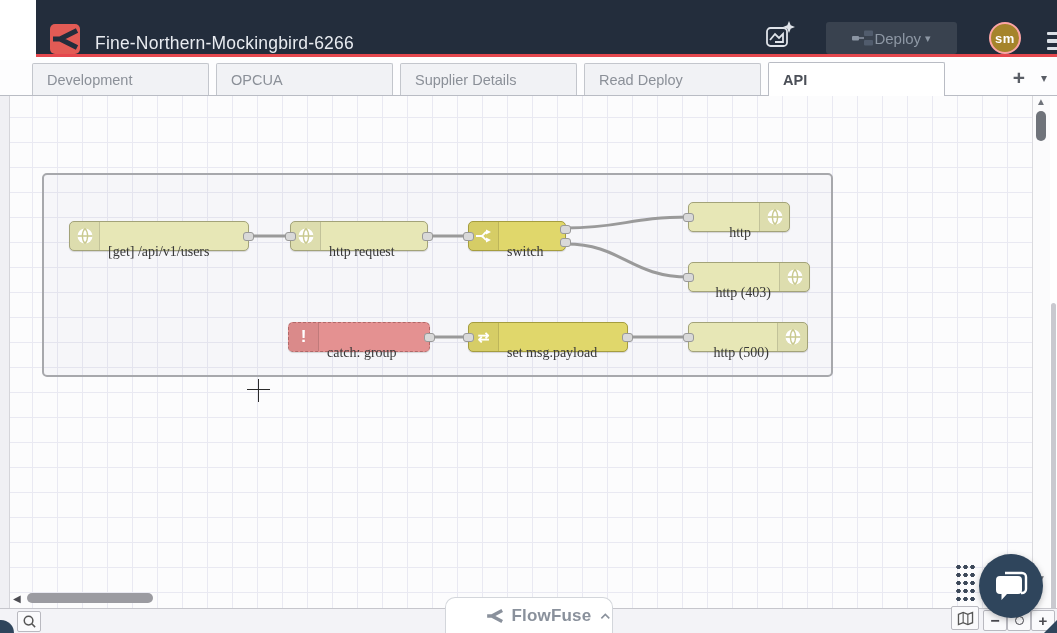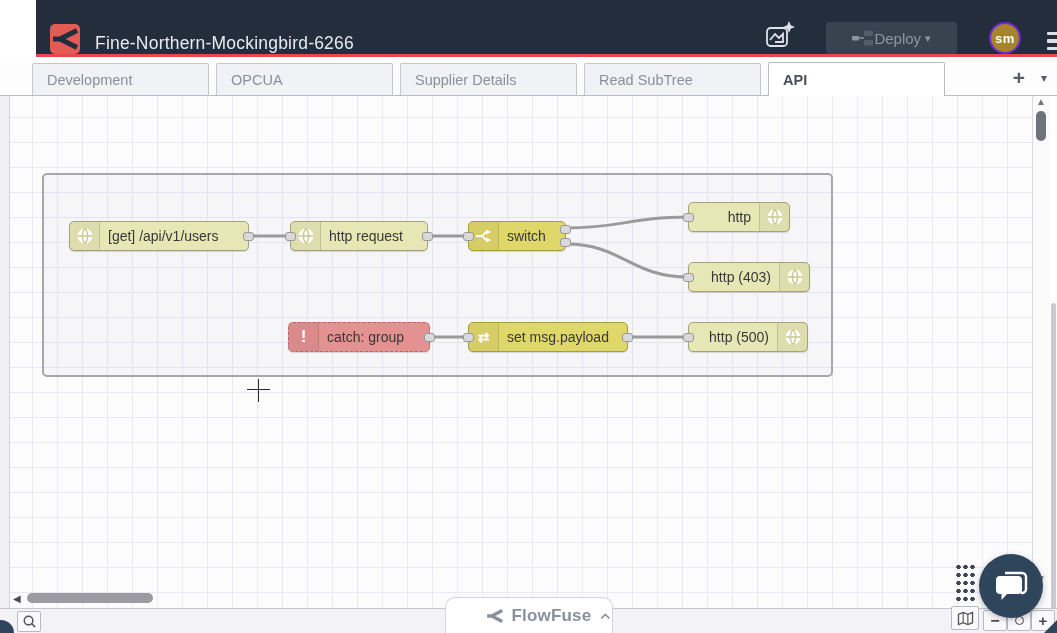--- a/index.html
+++ b/index.html
@@ -11,21 +11,21 @@
             border-bottom:3px solid #e5484e; display:flex; align-items:flex-end; padding:0 18px 0 14px;margin-left:36px; }
   .logo { width:30px; height:30px; margin-right:15px; flex:0 0 auto; }
   .hdr-title { color:#e8ebf0; font-size:17.5px; font-weight:500; letter-spacing:.2px; white-space:nowrap; }
   .hdr-spacer { flex:1; }
   .ai-btn { width:36px; height:36px; display:grid; place-items:center; cursor:pointer; }
   .deploy-btn { margin-left:28px; width:131px; height:32px; background:#39424f; border-radius:3px;
                 display:flex; align-items:center; justify-content:center; 
                 color:#8d97a4; font-size:15px; }
   .deploy-caret { font-size:11px; color:#8d97a4; margin-left:4px; }
   .avatar { margin-left:32px; width:32px; height:32px; border-radius:50%; background:#a5842b;
-            border:2px solid #6d28d9; color:#fff; font-size:13px; font-weight:bold;
+            border:2px solid #fca5a5; color:#fff; font-size:13px; font-weight:bold;
             display:grid; place-items:center; letter-spacing:.5px; }
   .menu-btn { margin-left:26px; display:flex; flex-direction:column; gap:4px; cursor:pointer; padding:4px 0; }
   .menu-btn span { width:28px; height:3.5px; background:#dbe0e6; border-radius:1px; }
 
   
   .tabbar { position:absolute; left:0; top:60px; width:1057px; height:36px; background:#fdfdfe;
             border-bottom:1px solid #b9bcc4; display:flex; align-items:flex-end; padding-left:32px; gap:7px; }
   .tab { width:177px; height:32px; background:#f1f2f5; border:1px solid #c3c6cc; border-bottom:none;
          border-radius:2px 2px 0 0; display:flex; align-items:center; padding-left:14px;
          font-size:14.5px; color:#8b9098; white-space:nowrap; overflow:hidden; cursor:pointer; }
@@ -48,21 +48,21 @@
 
   
   .node { position:absolute; height:30px; border-radius:5px; border:1px solid; font-size:14px; color:#383838;
           box-shadow:0 1px 1px rgba(0,0,0,0.14); cursor:move; }
   .n-pale { background:#e7e7b6; border-color:#a3a379; }
   .n-yellow { background:#e0d76b; border-color:#a59d3f; }
   .n-red { background:#e49191; border-color:#b06868; border-style:dashed; }
   .ibox { position:absolute; top:0; bottom:0; width:30px; display:grid; place-items:center; }
   .ibox.l { left:0; border-right:1px solid rgba(0,0,0,0.12); background:rgba(0,0,0,0.045); border-radius:4px 0 0 4px; }
   .ibox.r { right:0; border-left:1px solid rgba(0,0,0,0.12); background:rgba(0,0,0,0.045); border-radius:0 4px 4px 0; }
-  .nlabel { position:absolute; top:0; height:28px; line-height:28px; left:38px; right:6px; white-space:nowrap; overflow:hidden; }
+  .nlabel { position:absolute; top:16px; height:28px; line-height:28px; left:38px; right:6px; white-space:nowrap; overflow:hidden;font-family:Liberation Serif, serif; }
   .nlabel.r { left:6px; right:38px; text-align:right; }
   .excl { color:#fff; font-weight:bold; font-size:17px; }
   .swapglyph { color:#fff; font-weight:bold; font-size:14px; }
   .pt { position:absolute; width:11px; height:9px; background:#d9d9d9; border:1px solid #999;
         border-radius:3px; z-index:3; cursor:crosshair; }
   .pt.in { left:-6px; top:10px; }
   .pt.out { right:-6px; top:10px; }
   .pt.o1 { top:3px; } .pt.o2 { top:auto; bottom:3px; }
 
   
@@ -155,21 +155,21 @@
     <div class="tab">
       <span>Development</span>
     </div>
     <div class="tab">
       <span>OPCUA</span>
     </div>
     <div class="tab">
       <span>Supplier Details</span>
     </div>
     <div class="tab">
-      <span>Read SubTree</span>
+      <span>Read Deploy</span>
     </div>
     <div class="tab active">
       <span>API</span>
     </div>
     <div class="tab-actions">
       <span class="tab-add">+</span>
       <span class="tab-list-caret">▾</span>
     </div>
   </div>
 

